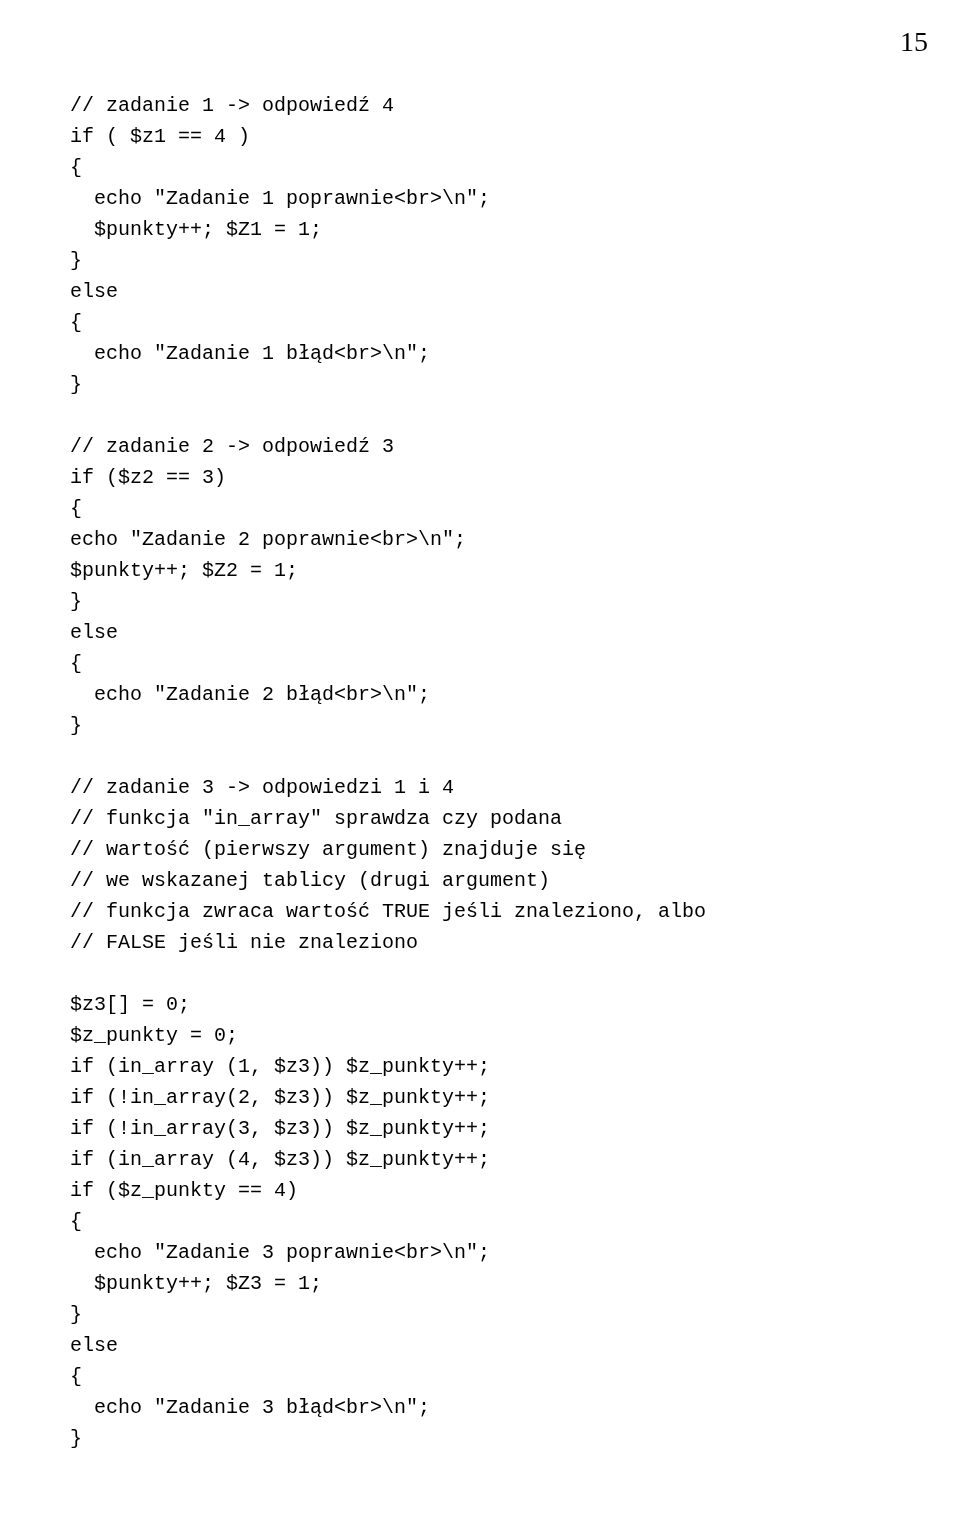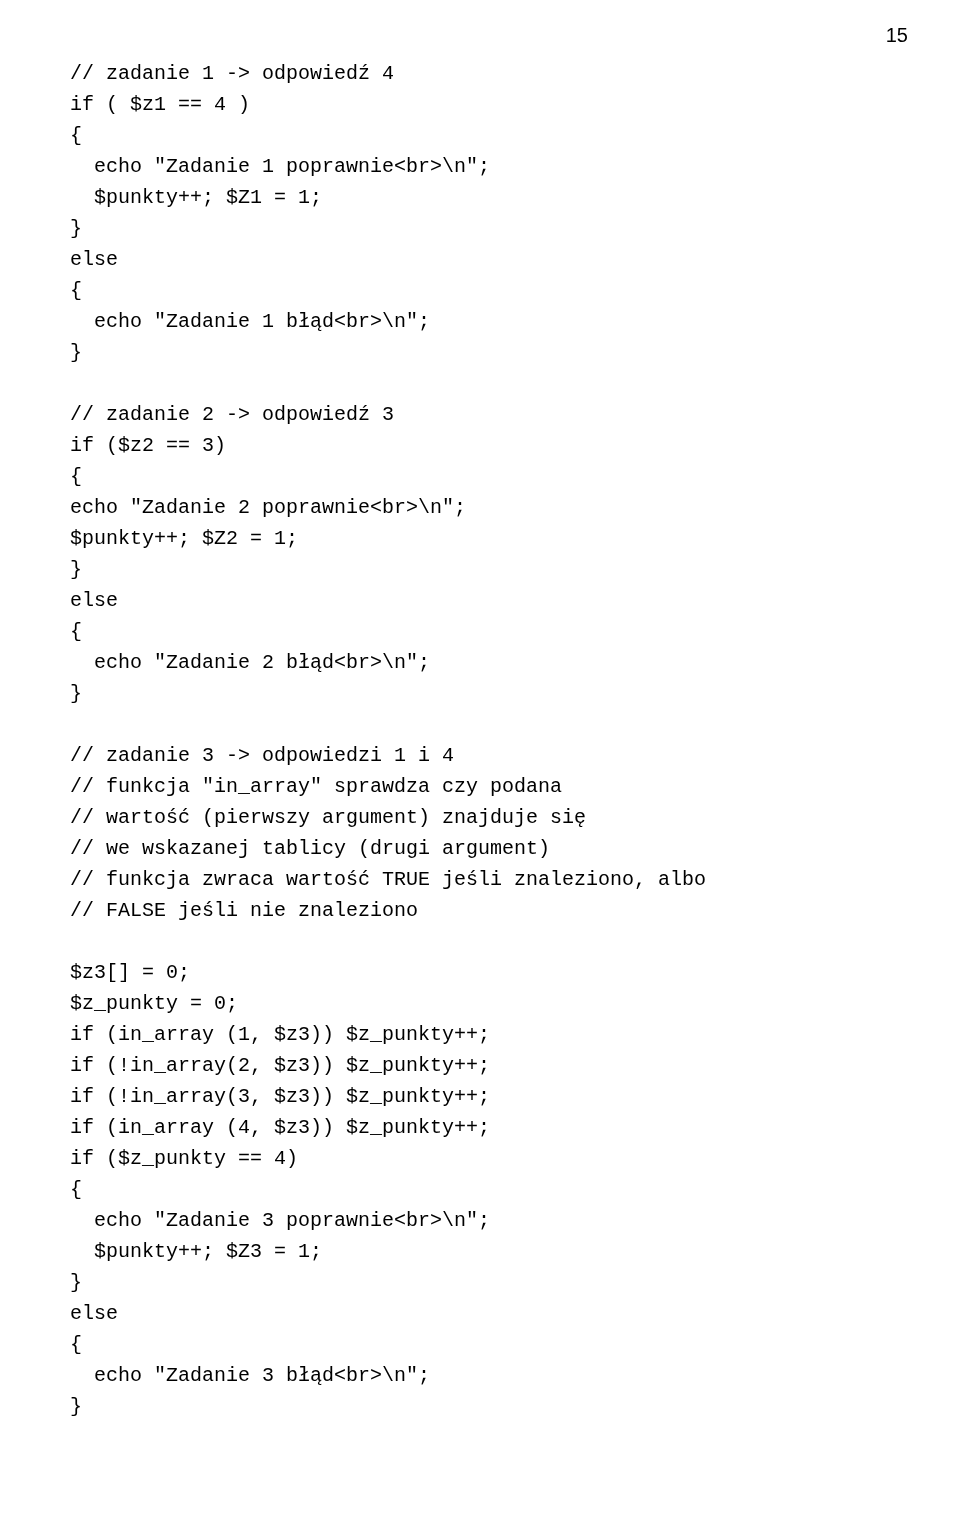--- a/index.html
+++ b/index.html
@@ -14,27 +14,27 @@
   .page {
     width: 960px;
     min-height: 1521px;
     position: relative;
     box-sizing: border-box;
     padding: 30px 70px 40px 70px;
   }
   .page-number {
     position: absolute;
     top: 20px;
-    right: 52px;
-    font-family: Liberation Sans, sans-serif;
-    font-size: 20px;
+    right: 32px;
+    font-family: Liberation Serif, serif;
+    font-size: 28px;
   }
   .code {
     white-space: pre;
-    margin-top: 28px;
+    margin-top: 60px;
   }
 </style>
 </head>
 <body>
 
 <div class="page">
   <div class="page-number">15</div>
   <div class="code" id="code-block">// zadanie 1 -&gt; odpowiedź 4
 if ( $z1 == 4 )
 {

